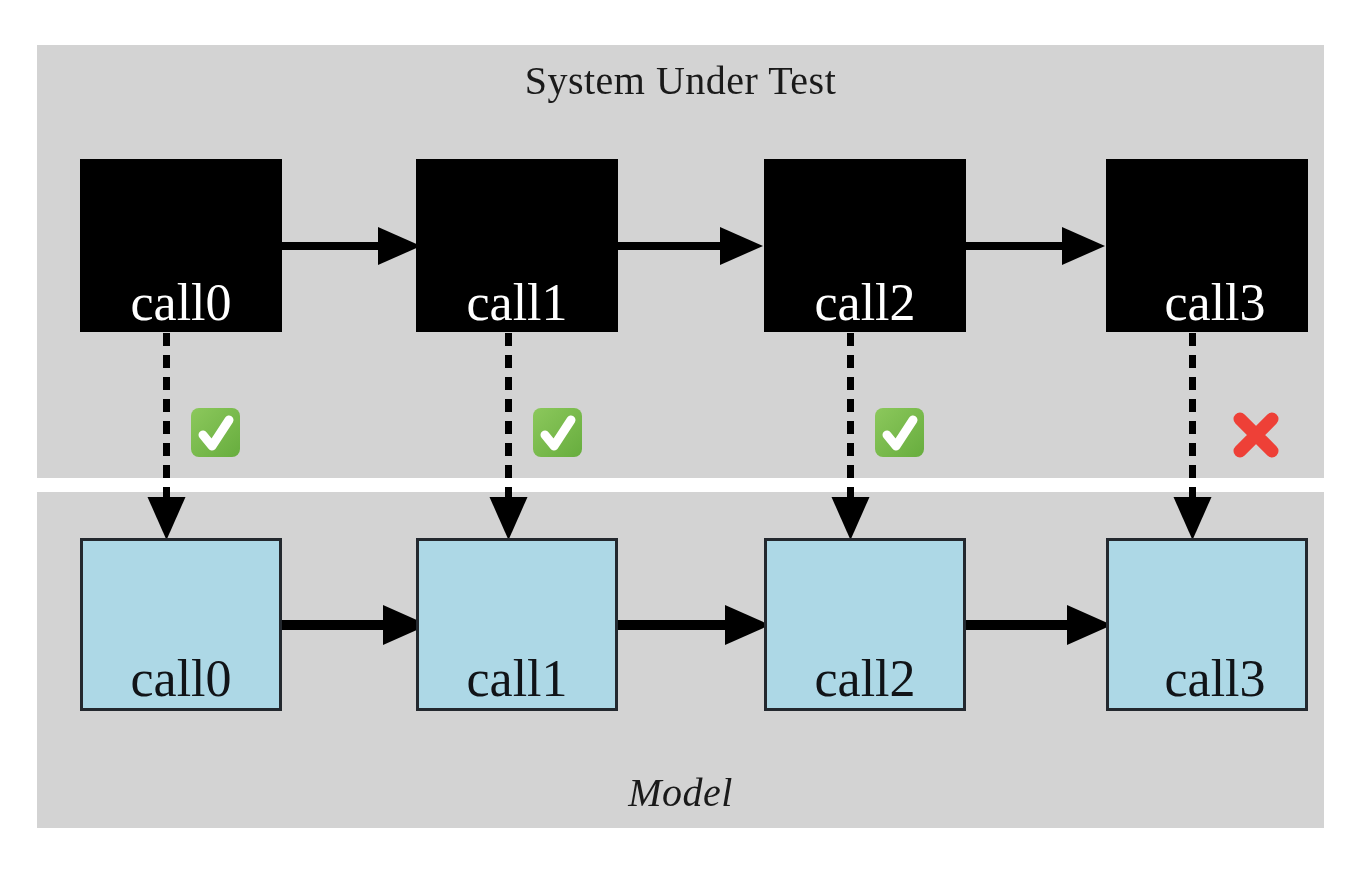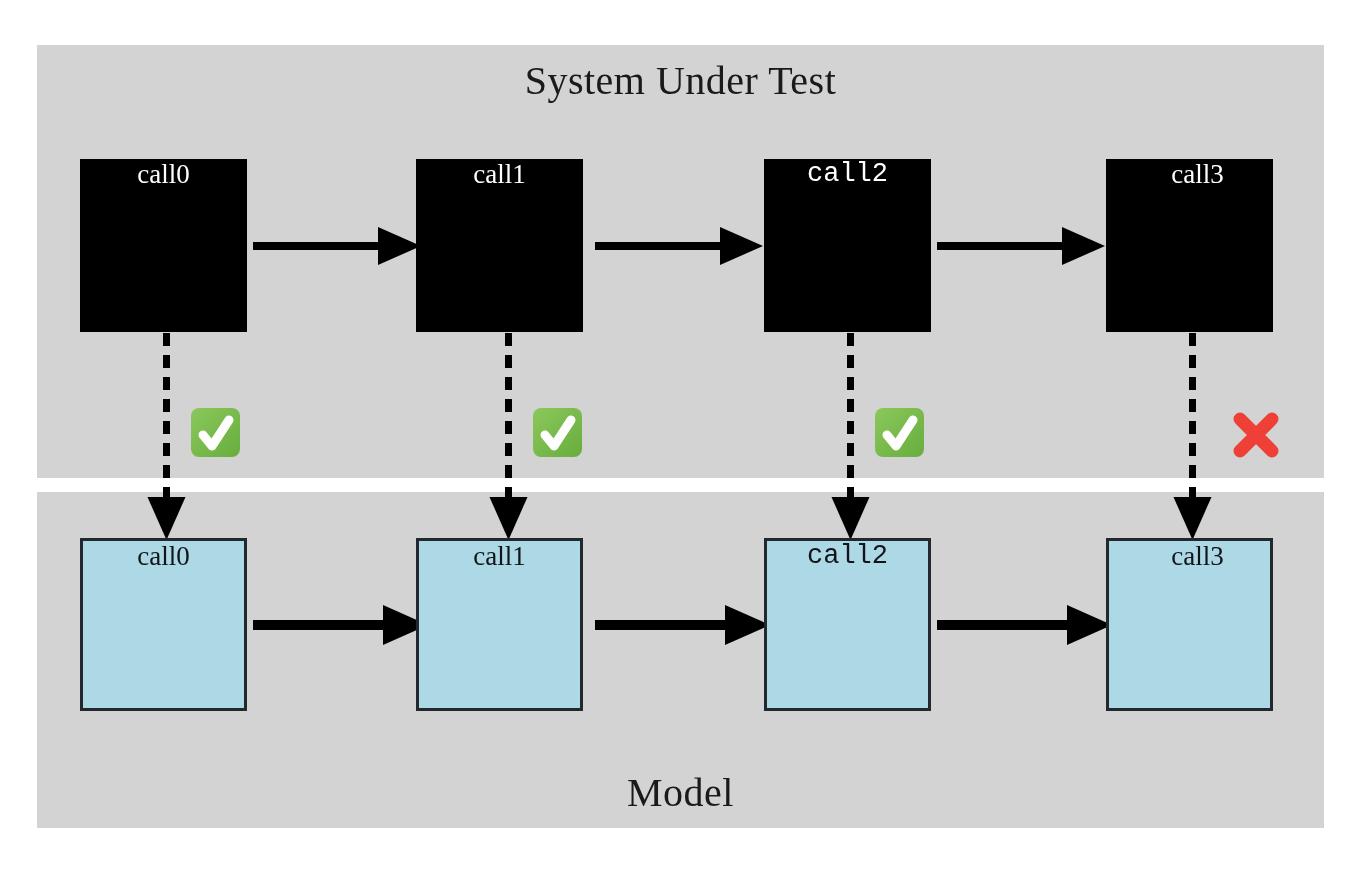--- a/index.html
+++ b/index.html
@@ -35,43 +35,43 @@
   .band.model { top: 492px; height: 336px; }
   .band-title {
     position: absolute;
     left: 0; width: 100%;
     text-align: center;
     font-size: 40px;
     color: var(--title-text);
     letter-spacing: 0.5px;
   }
   .band.sut .band-title { top: 12px; }
-  .band.model .band-title { bottom: 12px; }
+  .band.model .band-title { bottom: 12px; font-style: italic; }
   .node {
     position: absolute;
-    width: 167px; height: 173px;
+    width: 202px; height: 173px;
     display: flex;
-    align-items: flex-start;
+    align-items: flex-end;
     justify-content: center;
-    font-size: 27px;
+    font-size: 52px;
   }
   .node.sut-node {
     top: 159px;
     background: var(--sut-node-bg);
     color: var(--sut-node-text);
   }
   .node.model-node {
     top: 538px;
     background: var(--model-node-bg);
     border: 3px solid var(--model-node-border);
     color: #111418;
   }
   .col-0 { left: 80px; }
   .col-1 { left: 416px; }
-  .col-2 { left: 764px; font-family: Liberation Mono, monospace; }
+  .col-2 { left: 764px; }
   .col-3 { left: 1106px; padding-left: 16px; }
   svg.arrow-layer {
     position: absolute;
     top: 0; left: 0;
     width: 1360px; height: 871px;
     pointer-events: none;
   }
   .arrow-line    { stroke: var(--arrow); stroke-width: 8; }
   .arrow-line-bottom { stroke: var(--arrow); stroke-width: 10; }
   .arrow-head    { fill: var(--arrow); }

